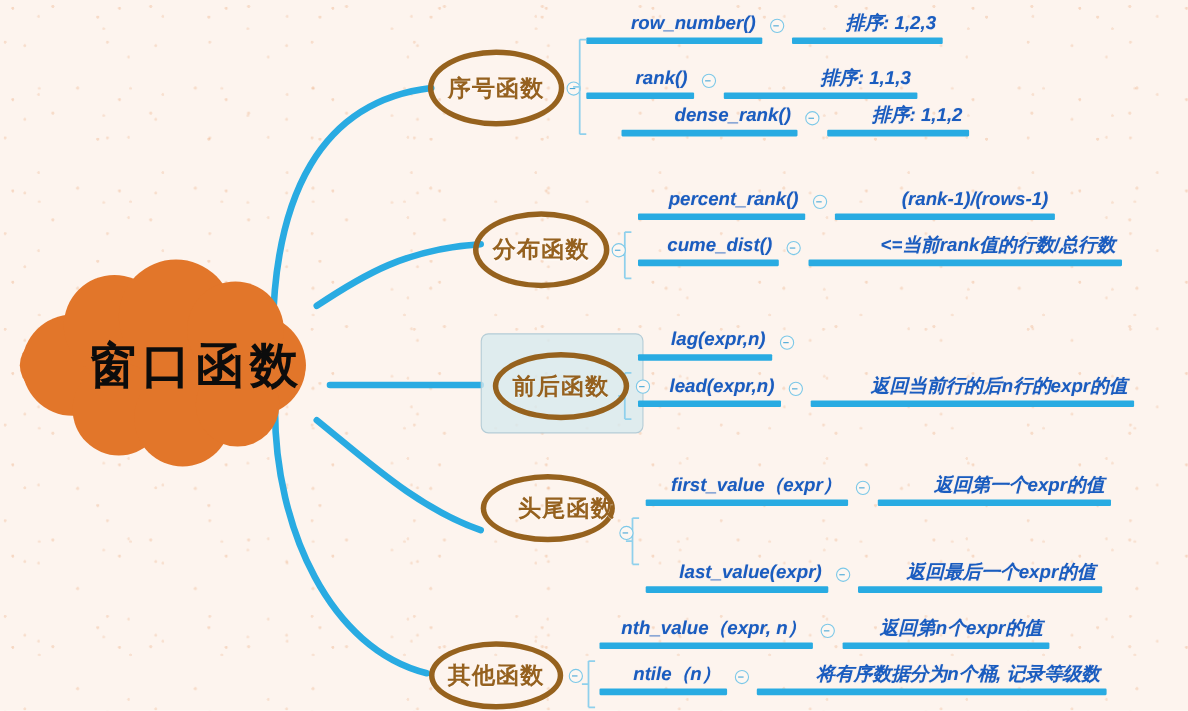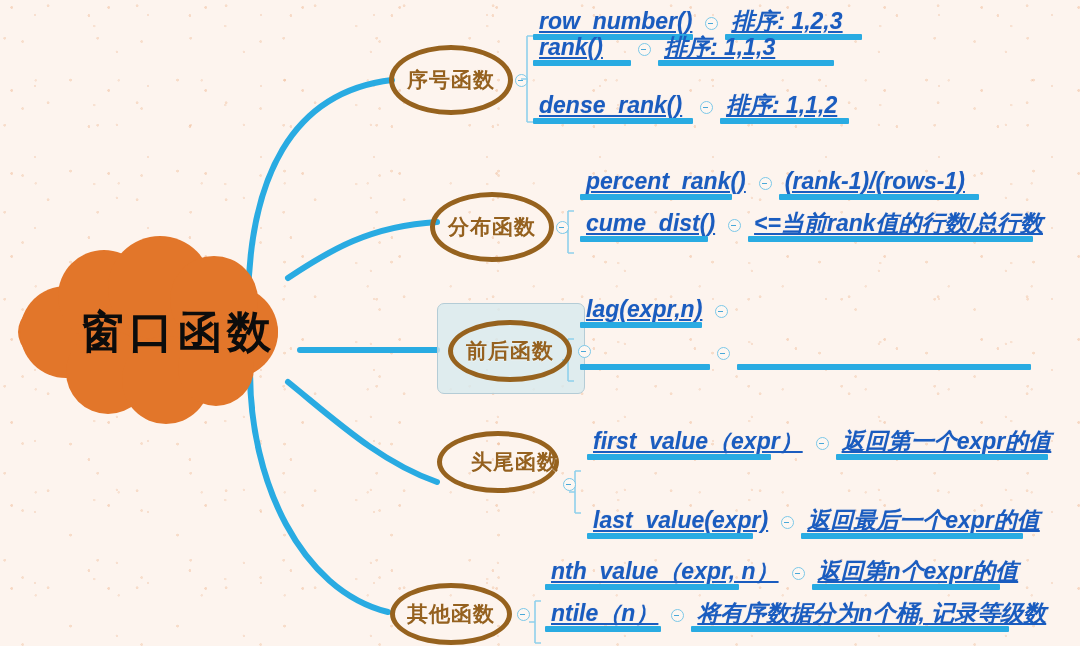--- a/index.html
+++ b/index.html
@@ -74,26 +74,25 @@
     align-items: flex-end;
     height: 34px;
     white-space: nowrap;
   }
   .seg { position: relative; display: inline-block; }
   .seg .txt {
     display: block;
     color: #1a5cbf;
     font-weight: 700;
     font-style: italic;
-    font-size: 23px;
+    font-size: 17px;
     line-height: 22px;
-    text-align: left;
+    text-align: right;
     padding: 0 6px 2px 6px;
     text-shadow: 0 0 1px rgba(26,92,191,0.25);
-    text-decoration: underline;
   }
   .seg .bar {
     display: block;
     height: 6px;
     background: #29abe2;
     border-radius: 1px;
   }
   .cn .txt { font-style: italic; }
 
   
@@ -200,34 +199,34 @@
       <span class="bar" style="width:160px;"></span>
     </span>
     <span class="collapse"></span>
     <span class="barlink" style="width:0px;"></span>
     <span class="seg cn">
       <span class="txt">排序: 1,2,3</span>
       <span class="bar" style="width:137px;"></span>
     </span>
   </div>
 
-  <div class="leaf" style="left:533px; top:32px;">
+  <div class="leaf" style="left:533px; top:56px;">
     <span class="seg">
       <span class="txt">rank()</span>
       <span class="bar" style="width:98px;"></span>
     </span>
     <span class="collapse"></span>
     <span class="barlink" style="width:0px;"></span>
     <span class="seg cn">
       <span class="txt">排序: 1,1,3</span>
       <span class="bar" style="width:176px;"></span>
     </span>
   </div>
 
-  <div class="leaf" style="left:533px; top:90px;">
+  <div class="leaf" style="left:565px; top:90px;">
     <span class="seg">
       <span class="txt">dense_rank()</span>
       <span class="bar" style="width:160px;"></span>
     </span>
     <span class="collapse"></span>
     <span class="barlink" style="width:0px;"></span>
     <span class="seg cn">
       <span class="txt">排序: 1,1,2</span>
       <span class="bar" style="width:129px;"></span>
     </span>
@@ -285,25 +284,27 @@
     <span class="seg">
       <span class="txt">lag(expr,n)</span>
       <span class="bar" style="width:122px;"></span>
     </span>
     <span class="collapse"></span>
     <span class="barlink" style="width:0px;"></span>
   </div>
 
   <div class="leaf" style="left:580px; top:336px;">
     <span class="seg">
+      <span class="txt">lead(expr,n)</span>
       <span class="bar" style="width:130px;"></span>
     </span>
     <span class="collapse"></span>
     <span class="barlink" style="width:0px;"></span>
     <span class="seg cn">
+      <span class="txt">返回当前行的后n行的expr的值</span>
       <span class="bar" style="width:294px;"></span>
     </span>
   </div>
 
   <div class="branch-node" style="left:437px; top:431px; width:122px; height:62px;justify-content:flex-end;">
     <span class="ring"></span>
     <span class="blabel">头尾函数</span>
   </div>
   <div class="node-dot" style="left:563px; top:478px;"></div>
 

